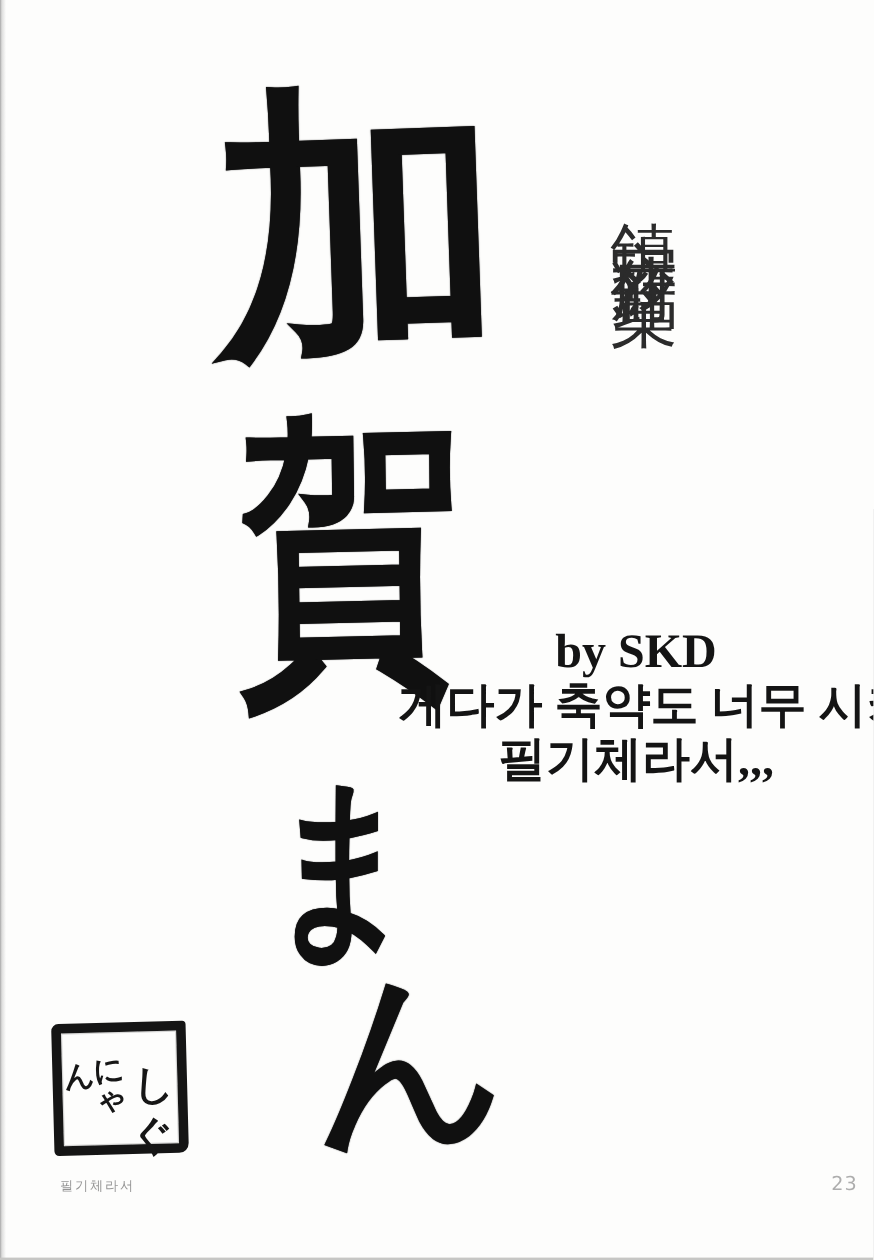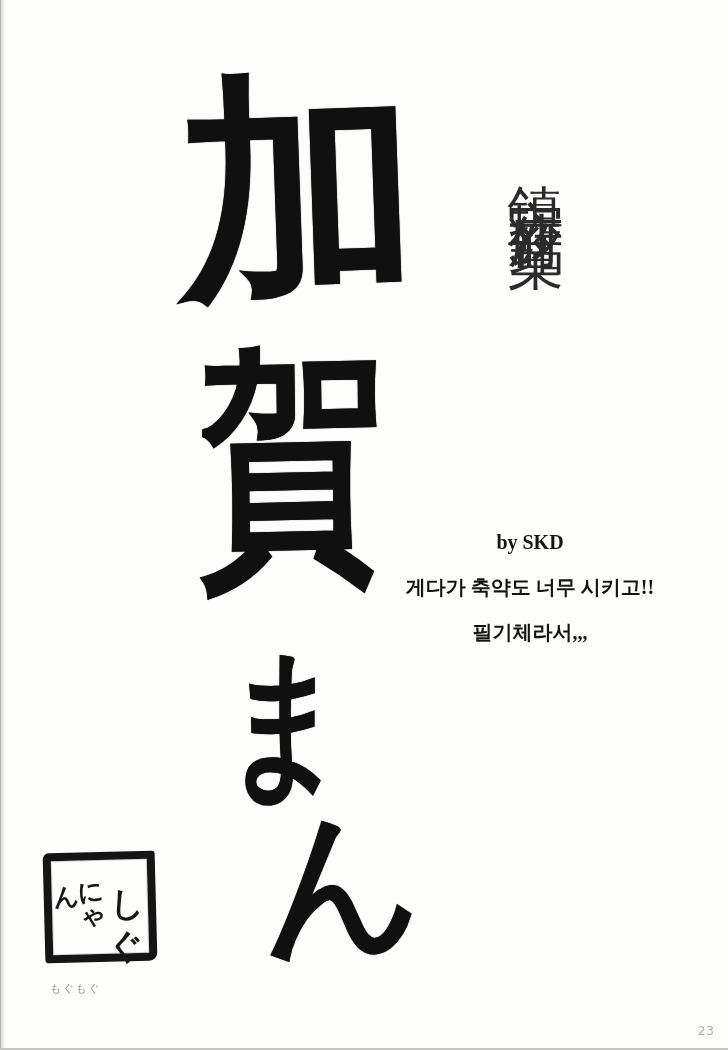--- a/index.html
+++ b/index.html
@@ -65,21 +65,21 @@
   }
 
   
   .afterword {
     position: absolute;
     left: 332px; top: 520px;
     width: 396px;
     text-align: center;
     color: #141414;
     font-family: "Liberation Serif", serif;
-    font-size: 20px;
+    font-size: 40px;
     font-weight: 600;
     line-height: 45px;
     white-space: nowrap;
   }
 
   
   .stamp {
     position: absolute;
     left: 44px; top: 852px;
     width: 96px; height: 94px;
@@ -108,22 +108,22 @@
     position: absolute;
     left: 50px; top: 981px;
     font-size: 11px;
     letter-spacing: 1.5px;
     color: #969696;
     font-family: "DejaVu Sans", sans-serif;
   }
 
   .page-number {
     position: absolute;
-    right: 13px; top: 1024px;
-    font-size: 12px;
+    right: 13px; top: 977px;
+    font-size: 16px;
     color: #adadad;
     font-family: "DejaVu Sans", sans-serif;
     letter-spacing: 1px;
   }
 </style>
 </head>
 <body>
 
 <div class="page">
 
@@ -144,17 +144,17 @@
     <div>by SKD</div>
     <div>게다가 축약도 너무 시키고!!</div>
     <div>필기체라서,,,</div>
   </div>
 
   <div class="stamp">
     <span class="stamp-col stamp-col-right">しぐ</span>
     <span class="stamp-col stamp-col-left">にゃん</span>
   </div>
 
-  <div class="stamp-caption">もぐもぐ</div>
+  <div class="stamp-caption">필기체라서</div>
 
   <div class="page-number">23</div>
 
 </div>
 
 </body></html>

